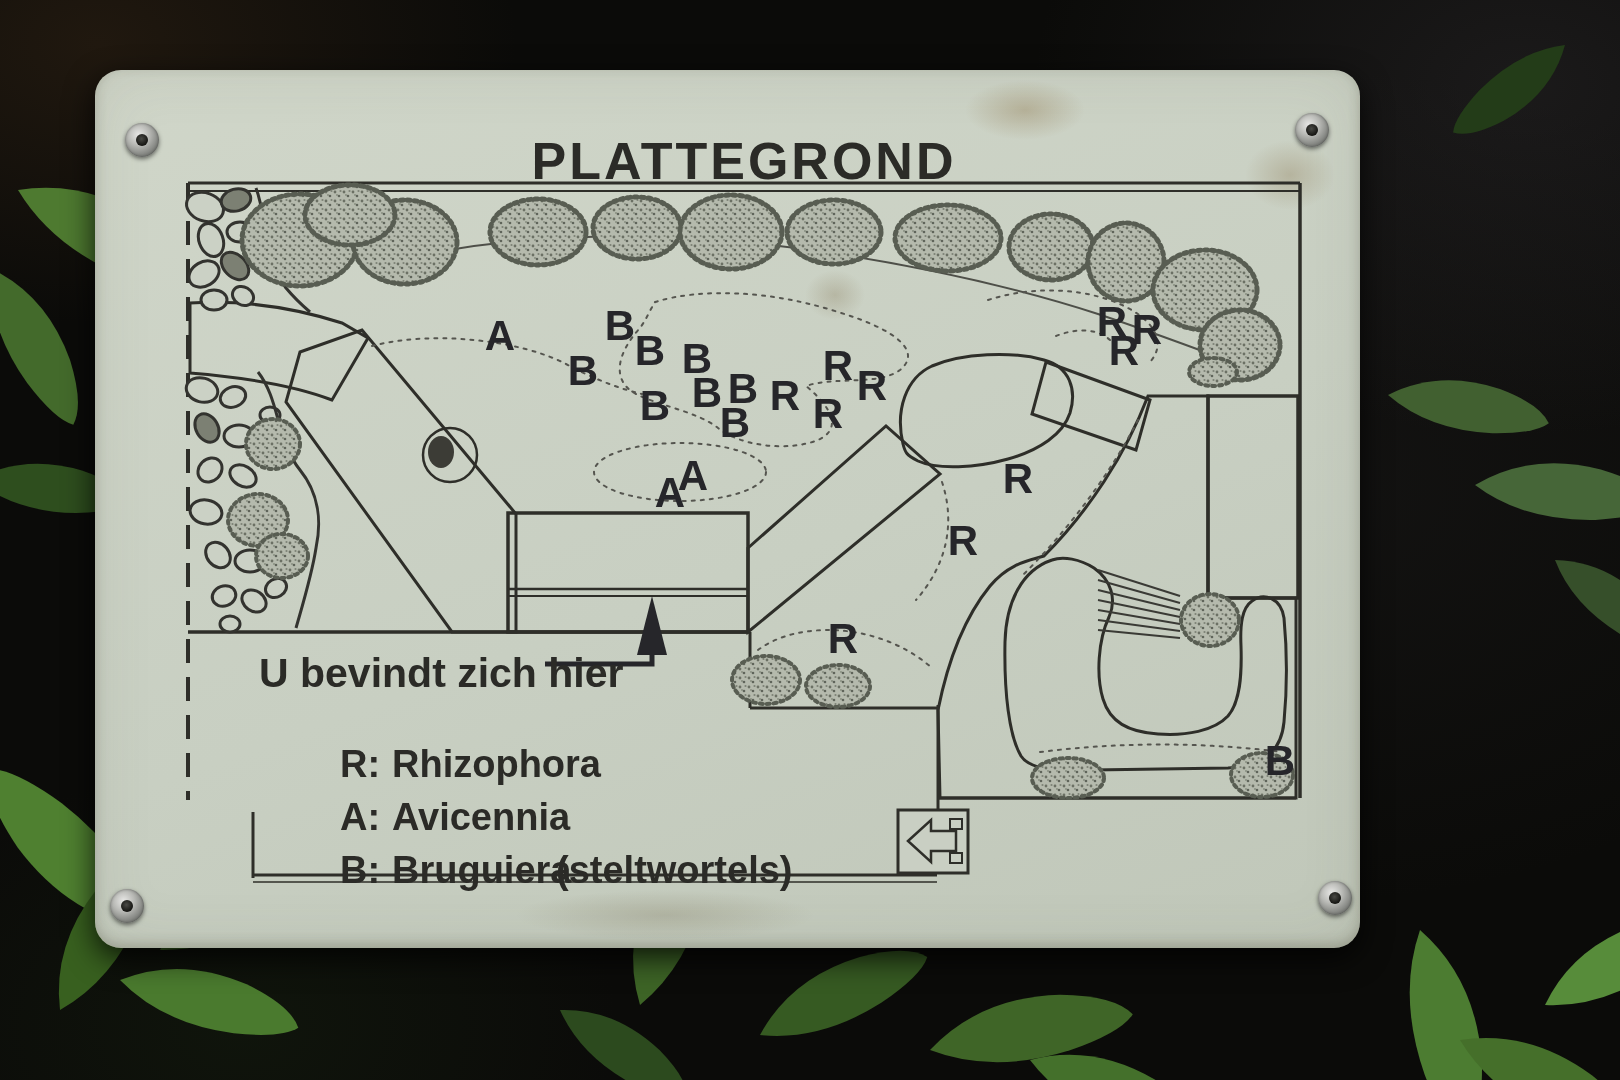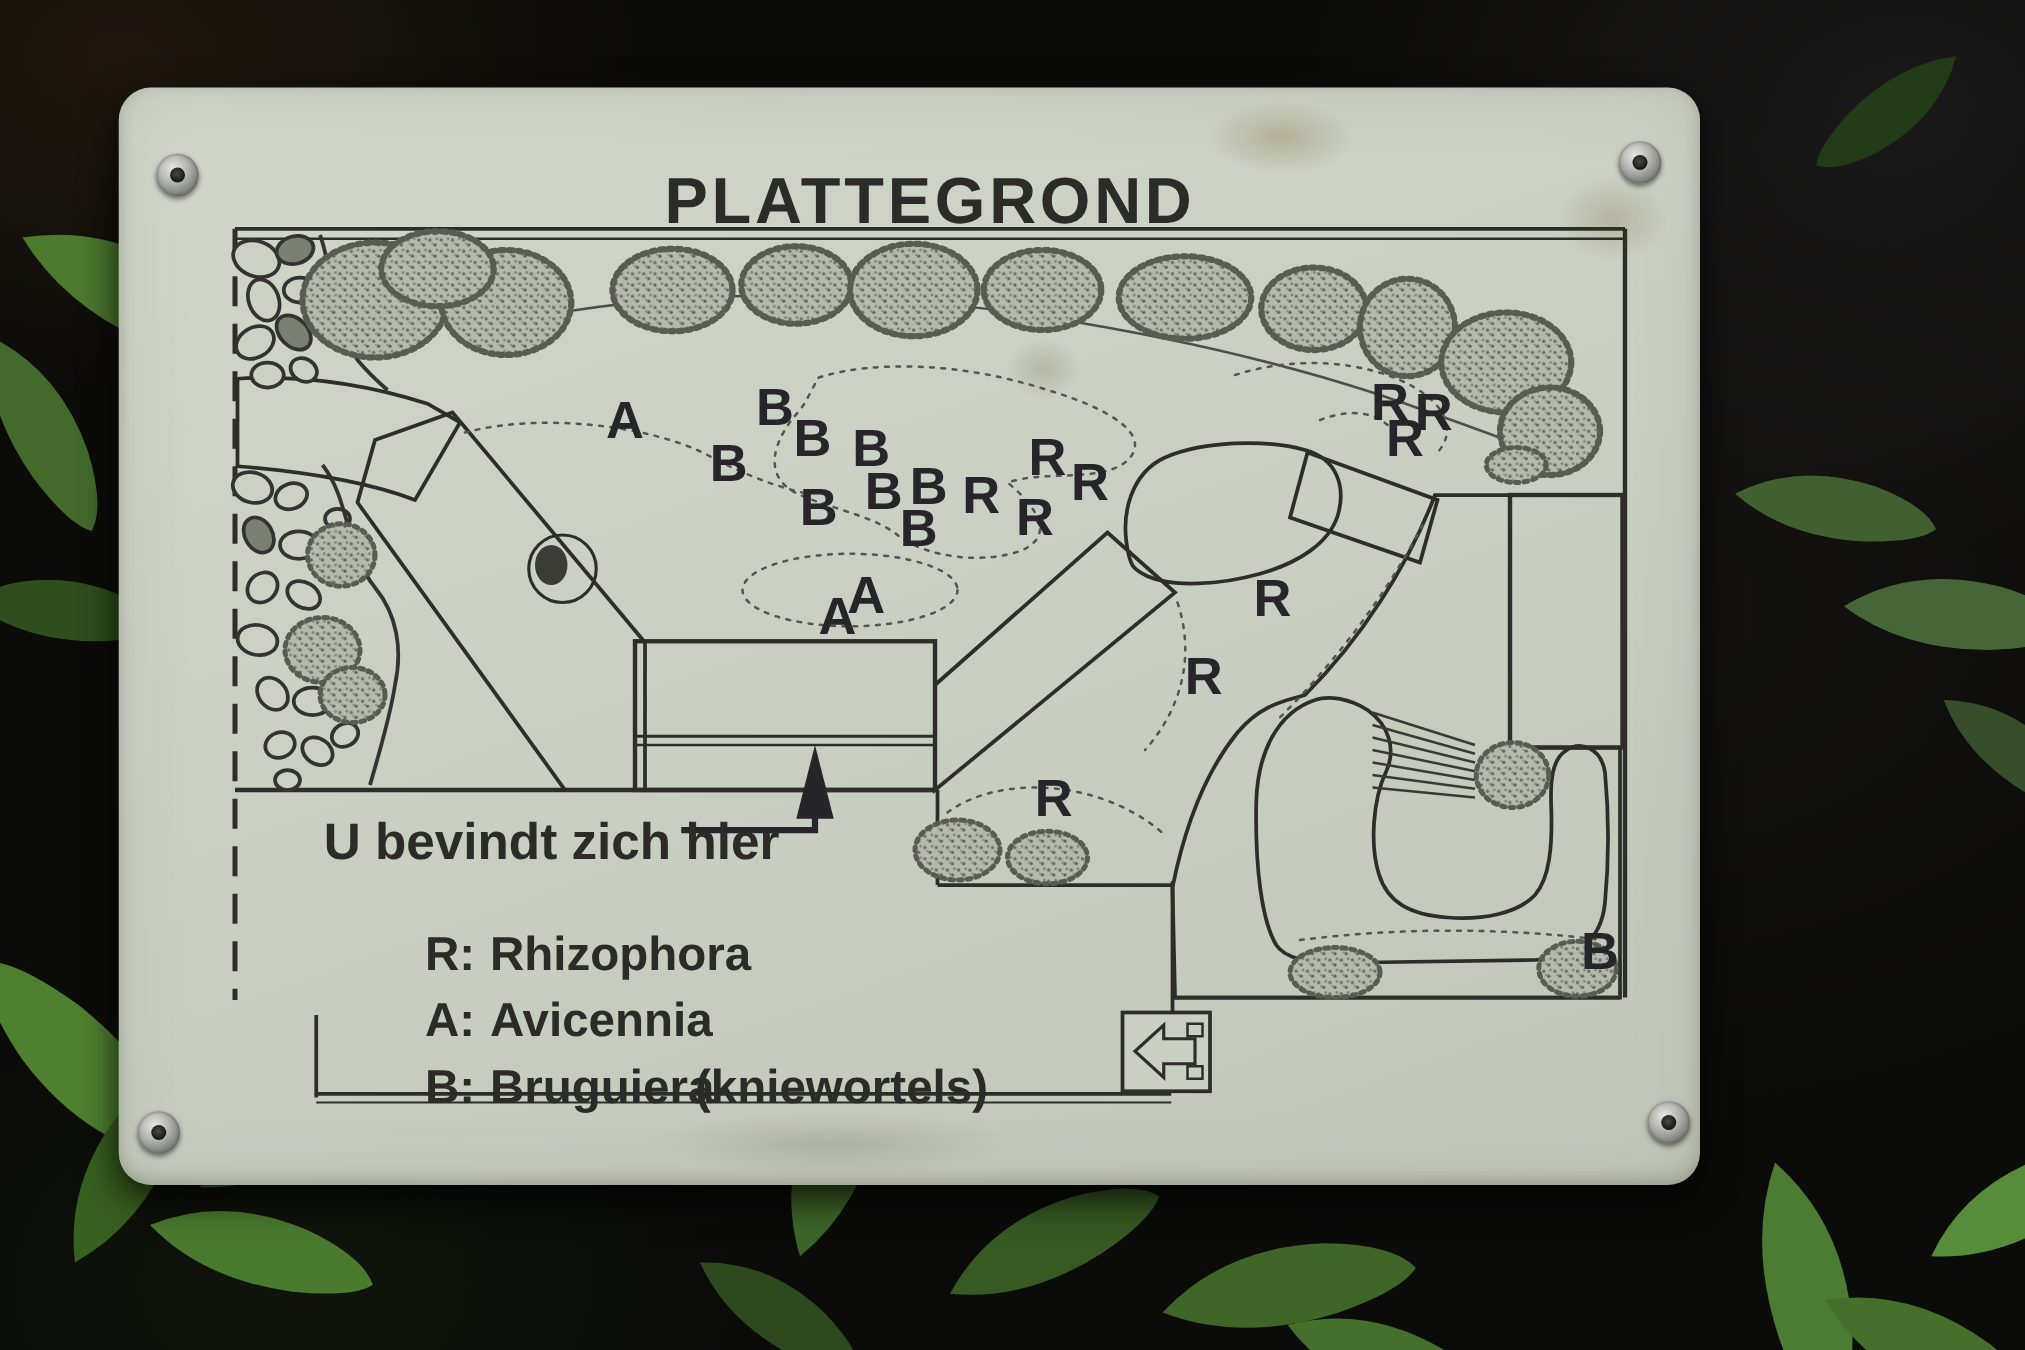--- a/index.html
+++ b/index.html
@@ -279,17 +279,17 @@
       <span class="leg-key">R:</span>
       <span class="leg-name">Rhizophora</span>
     </div>
     <div class="leg-row">
       <span class="leg-key">A:</span>
       <span class="leg-name">Avicennia</span>
     </div>
     <div class="leg-row">
       <span class="leg-key">B:</span>
       <span class="leg-name">Bruguiera</span>
-      <span class="leg-detail">(kniewortels)</span>
+      <span class="leg-detail">(steltwortels)</span>
     </div>
   </div>
 
 </div>
 
 </body></html>

